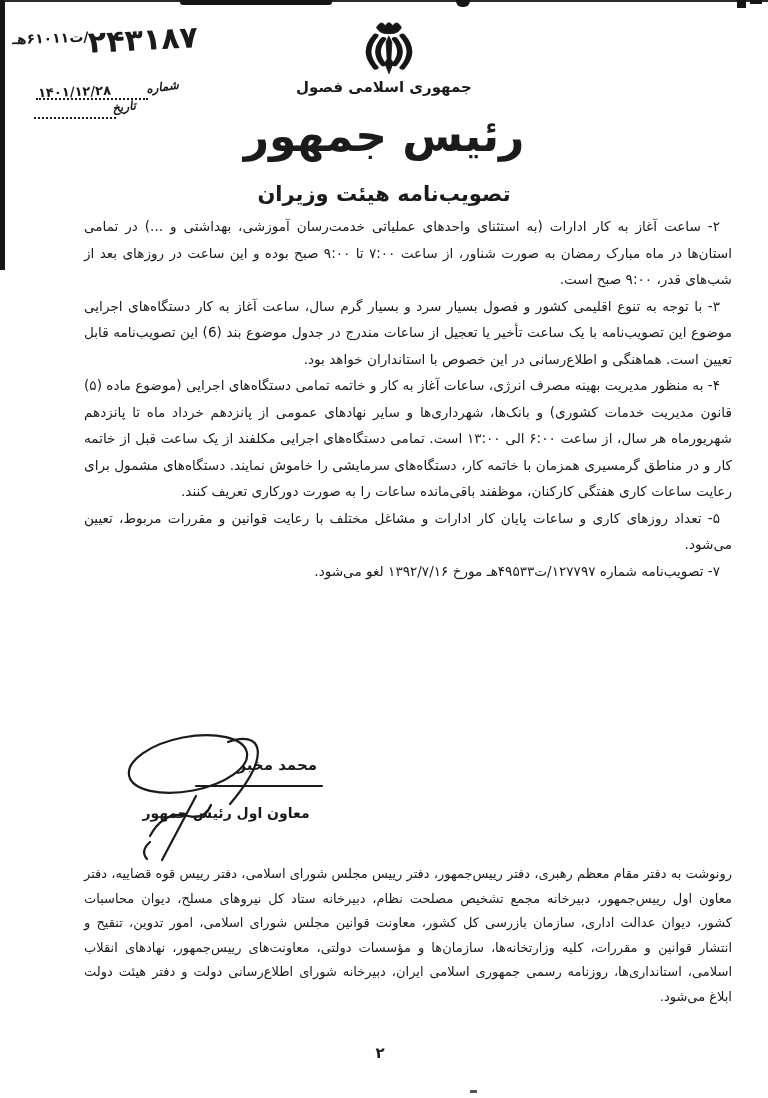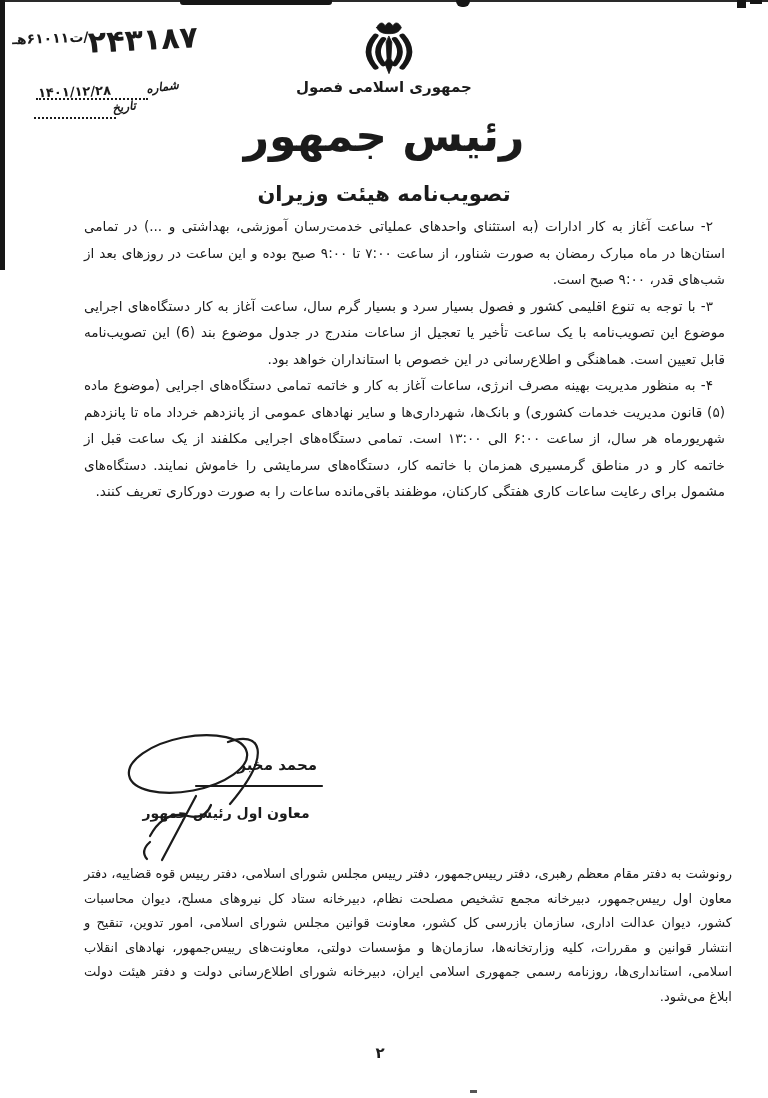--- a/index.html
+++ b/index.html
@@ -46,21 +46,21 @@
   .emblem{position:absolute;left:351px;top:19px;width:76px;height:60px;}
   .center-cal{
     position:absolute;left:214px;width:340px;text-align:center;
     direction:rtl;font-weight:bold;white-space:nowrap;
   }
   .republic{top:78px;font-size:15px;}
   .president{top:110px;font-size:44px;}
   .doctype{top:182px;font-size:21px;}
   
   .body-text{
-    position:absolute;top:213px;right:43px;left:84px;
+    position:absolute;top:213px;right:36px;left:84px;
     direction:rtl;text-align:justify;
     font-size:13.6px;line-height:26.5px;
   }
   .body-text p{margin:0;padding:0;text-indent:12px;}
   
   .sig-svg{position:absolute;left:108px;top:724px;width:270px;height:150px;}
   .sig-name{
     position:absolute;left:205px;top:756px;width:112px;
     direction:rtl;font-size:15px;font-weight:bold;white-space:nowrap;
   }
@@ -117,20 +117,22 @@
   </div>
 
   <div class="center-cal republic">جمهوری اسلامی فصول</div>
   <div class="center-cal doctype">تصویب‌نامه هیئت وزیران</div>
   <div class="center-cal president">رئیس جمهور</div>
 
   <div class="body-text">
     <p>۲- ساعت آغاز به کار ادارات (به استثنای واحدهای عملیاتی خدمت‌رسان آموزشی، بهداشتی و ...) در تمامی استان‌ها در ماه مبارک رمضان به صورت شناور، از ساعت ۷:۰۰ تا ۹:۰۰ صبح بوده و این ساعت در روزهای بعد از شب‌های قدر، ۹:۰۰ صبح است.</p>
     <p>۳- با توجه به تنوع اقلیمی کشور و فصول بسیار سرد و بسیار گرم سال، ساعت آغاز به کار دستگاه‌های اجرایی موضوع این تصویب‌نامه با یک ساعت تأخیر یا تعجیل از ساعات مندرج در جدول موضوع بند (6) این تصویب‌نامه قابل تعیین است. هماهنگی و اطلاع‌رسانی در این خصوص با استانداران خواهد بود.</p>
     <p>۴- به منظور مدیریت بهینه مصرف انرژی، ساعات آغاز به کار و خاتمه تمامی دستگاه‌های اجرایی (موضوع ماده (۵) قانون مدیریت خدمات کشوری) و بانک‌ها، شهرداری‌ها و سایر نهادهای عمومی از پانزدهم خرداد ماه تا پانزدهم شهریورماه هر سال، از ساعت ۶:۰۰ الی ۱۳:۰۰ است. تمامی دستگاه‌های اجرایی مکلفند از یک ساعت قبل از خاتمه کار و در مناطق گرمسیری همزمان با خاتمه کار، دستگاه‌های سرمایشی را خاموش نمایند. دستگاه‌های مشمول برای رعایت ساعات کاری هفتگی کارکنان، موظفند باقی‌مانده ساعات را به صورت دورکاری تعریف کنند.</p>
+    <p>۵- تعداد روزهای کاری و ساعات پایان کار ادارات و مشاغل مختلف با رعایت قوانین و مقررات مربوط، تعیین می‌شود.</p>
+    <p>۷- تصویب‌نامه شماره ۱۲۷۷۹۷/ت۴۹۵۳۳هـ مورخ ۱۳۹۲/۷/۱۶ لغو می‌شود.</p>
   </div>
 
   <svg class="sig-svg" viewBox="0 0 270 150">
     <g fill="none" stroke="#1b1b1b" stroke-width="2.2" stroke-linecap="round">
       <ellipse cx="80" cy="40" rx="60" ry="27" transform="rotate(-11 80 40)"></ellipse>
       <path d="M120,18 C152,6 166,28 122,80"></path>
       <line x1="88" y1="62" x2="214" y2="62"></line>
       <path d="M42,112 q14,-26 38,-20 q17,4 23,-11"></path>
       <path d="M88,72 L54,136"></path>
       <path d="M42,118 q-10,9 -3,17"></path>

